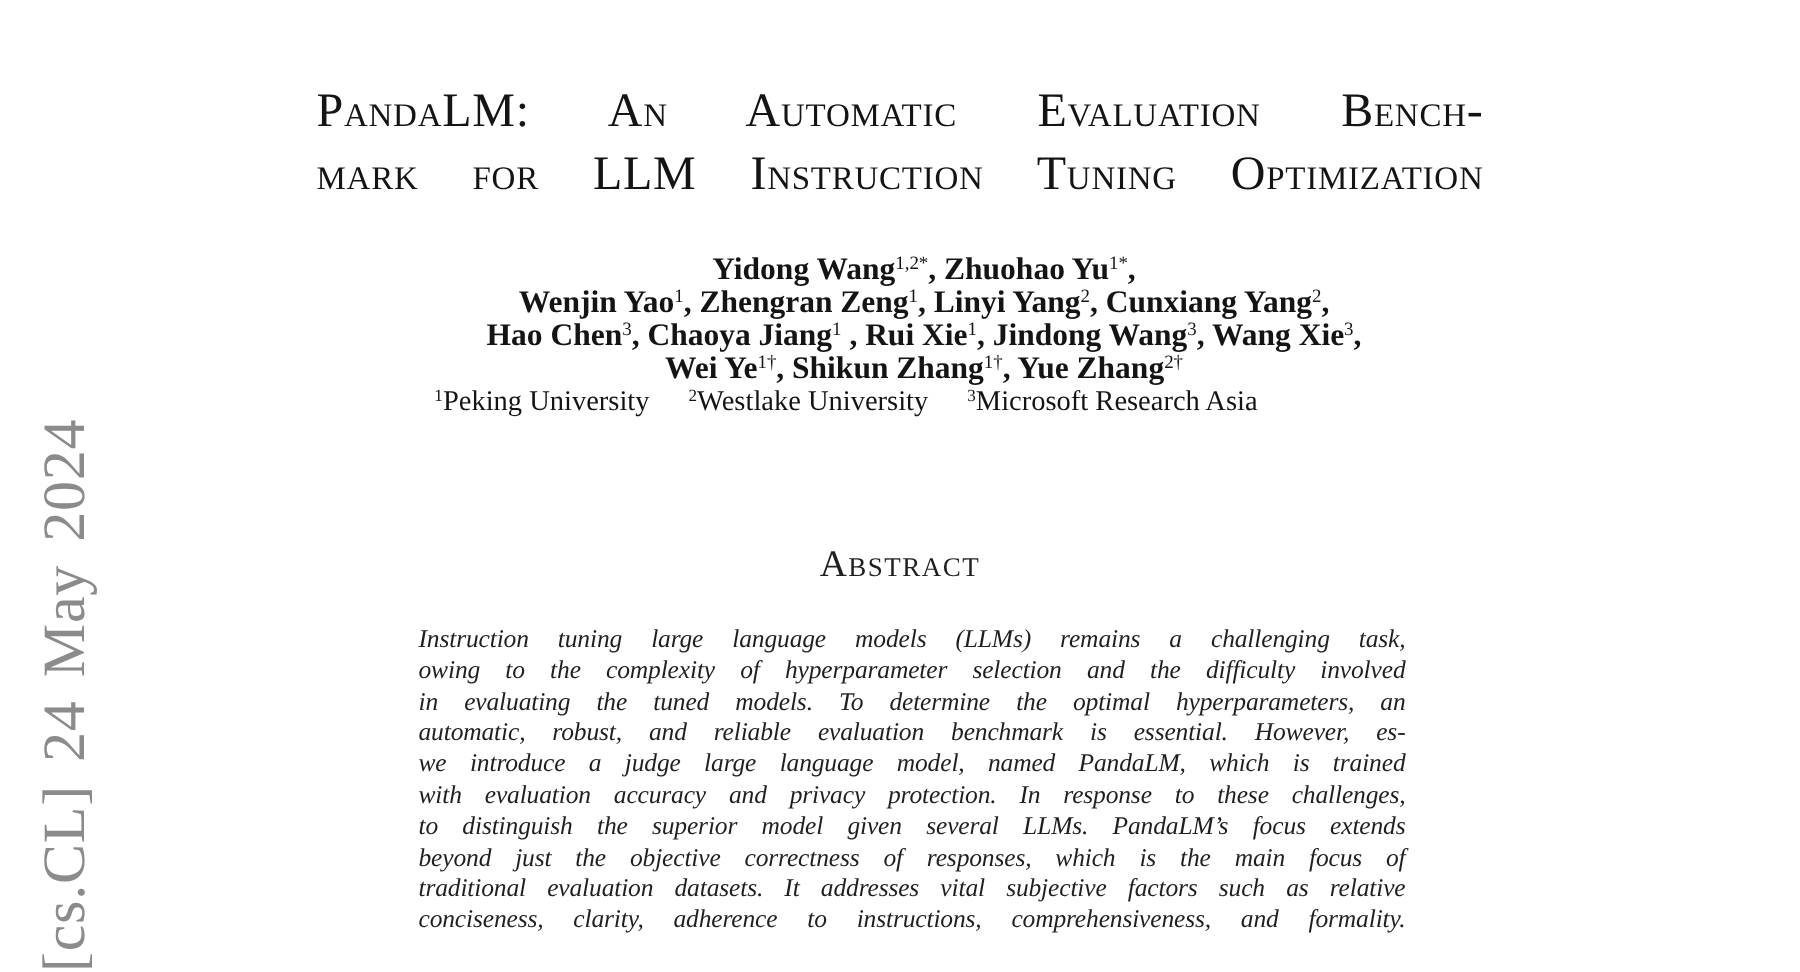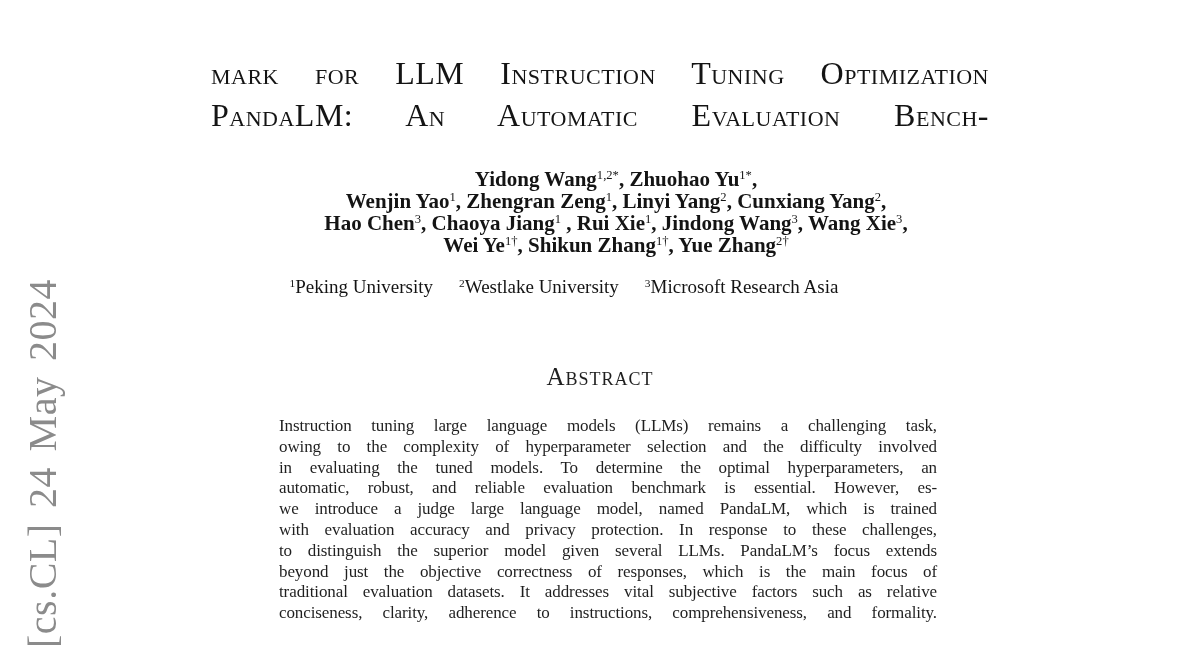--- a/index.html
+++ b/index.html
@@ -63,21 +63,21 @@
     font-weight: normal;
     vertical-align: baseline;
     position: relative;
     top: -0.55em;
     line-height: 0;
   }
 
   
   .affiliations {
     position: absolute;
-    left: 0; top: 276px; width: 1128px;
+    left: 0; top: 257px; width: 1128px;
     text-align: center;
     font-size: 19px;
     line-height: 22px;
     color: #141414;
     white-space: nowrap;
   }
   .affiliation { display: inline-block; margin: 0 13px; }
 
   
   .abstract-heading {
@@ -96,32 +96,33 @@
     font-size: 17px;
     line-height: 20.8px;
     letter-spacing: -0.1px;
     color: #1f1f1f;
   }
   .abstract .aline {
     height: 20.8px;
     overflow: visible;
     text-align: justify;
     text-align-last: justify;
+    font-style: italic;
   }
 </style>
 </head>
 <body>
 
 <div class="page">
 
   <div class="arxiv-stamp">[cs.CL] 24 May 2024</div>
 
   <div class="title">
+    <div class="tline">PandaLM: An Automatic Evaluation Bench-</div>
     <div class="tline">mark for LLM Instruction Tuning Optimization</div>
-    <div class="tline">PandaLM: An Automatic Evaluation Bench-</div>
   </div>
 
   <div class="authors">
     <div>
       <span><span>Yidong Wang</span><sup>1,2*</sup><span>, </span></span><span><span>Zhuohao Yu</span><sup>1*</sup><span>,</span></span>
     </div>
     <div>
       <span><span>Wenjin Yao</span><sup>1</sup><span>, </span></span><span><span>Zhengran Zeng</span><sup>1</sup><span>, </span></span><span><span>Linyi Yang</span><sup>2</sup><span>, </span></span><span><span>Cunxiang Yang</span><sup>2</sup><span>,</span></span>
     </div>
     <div>

